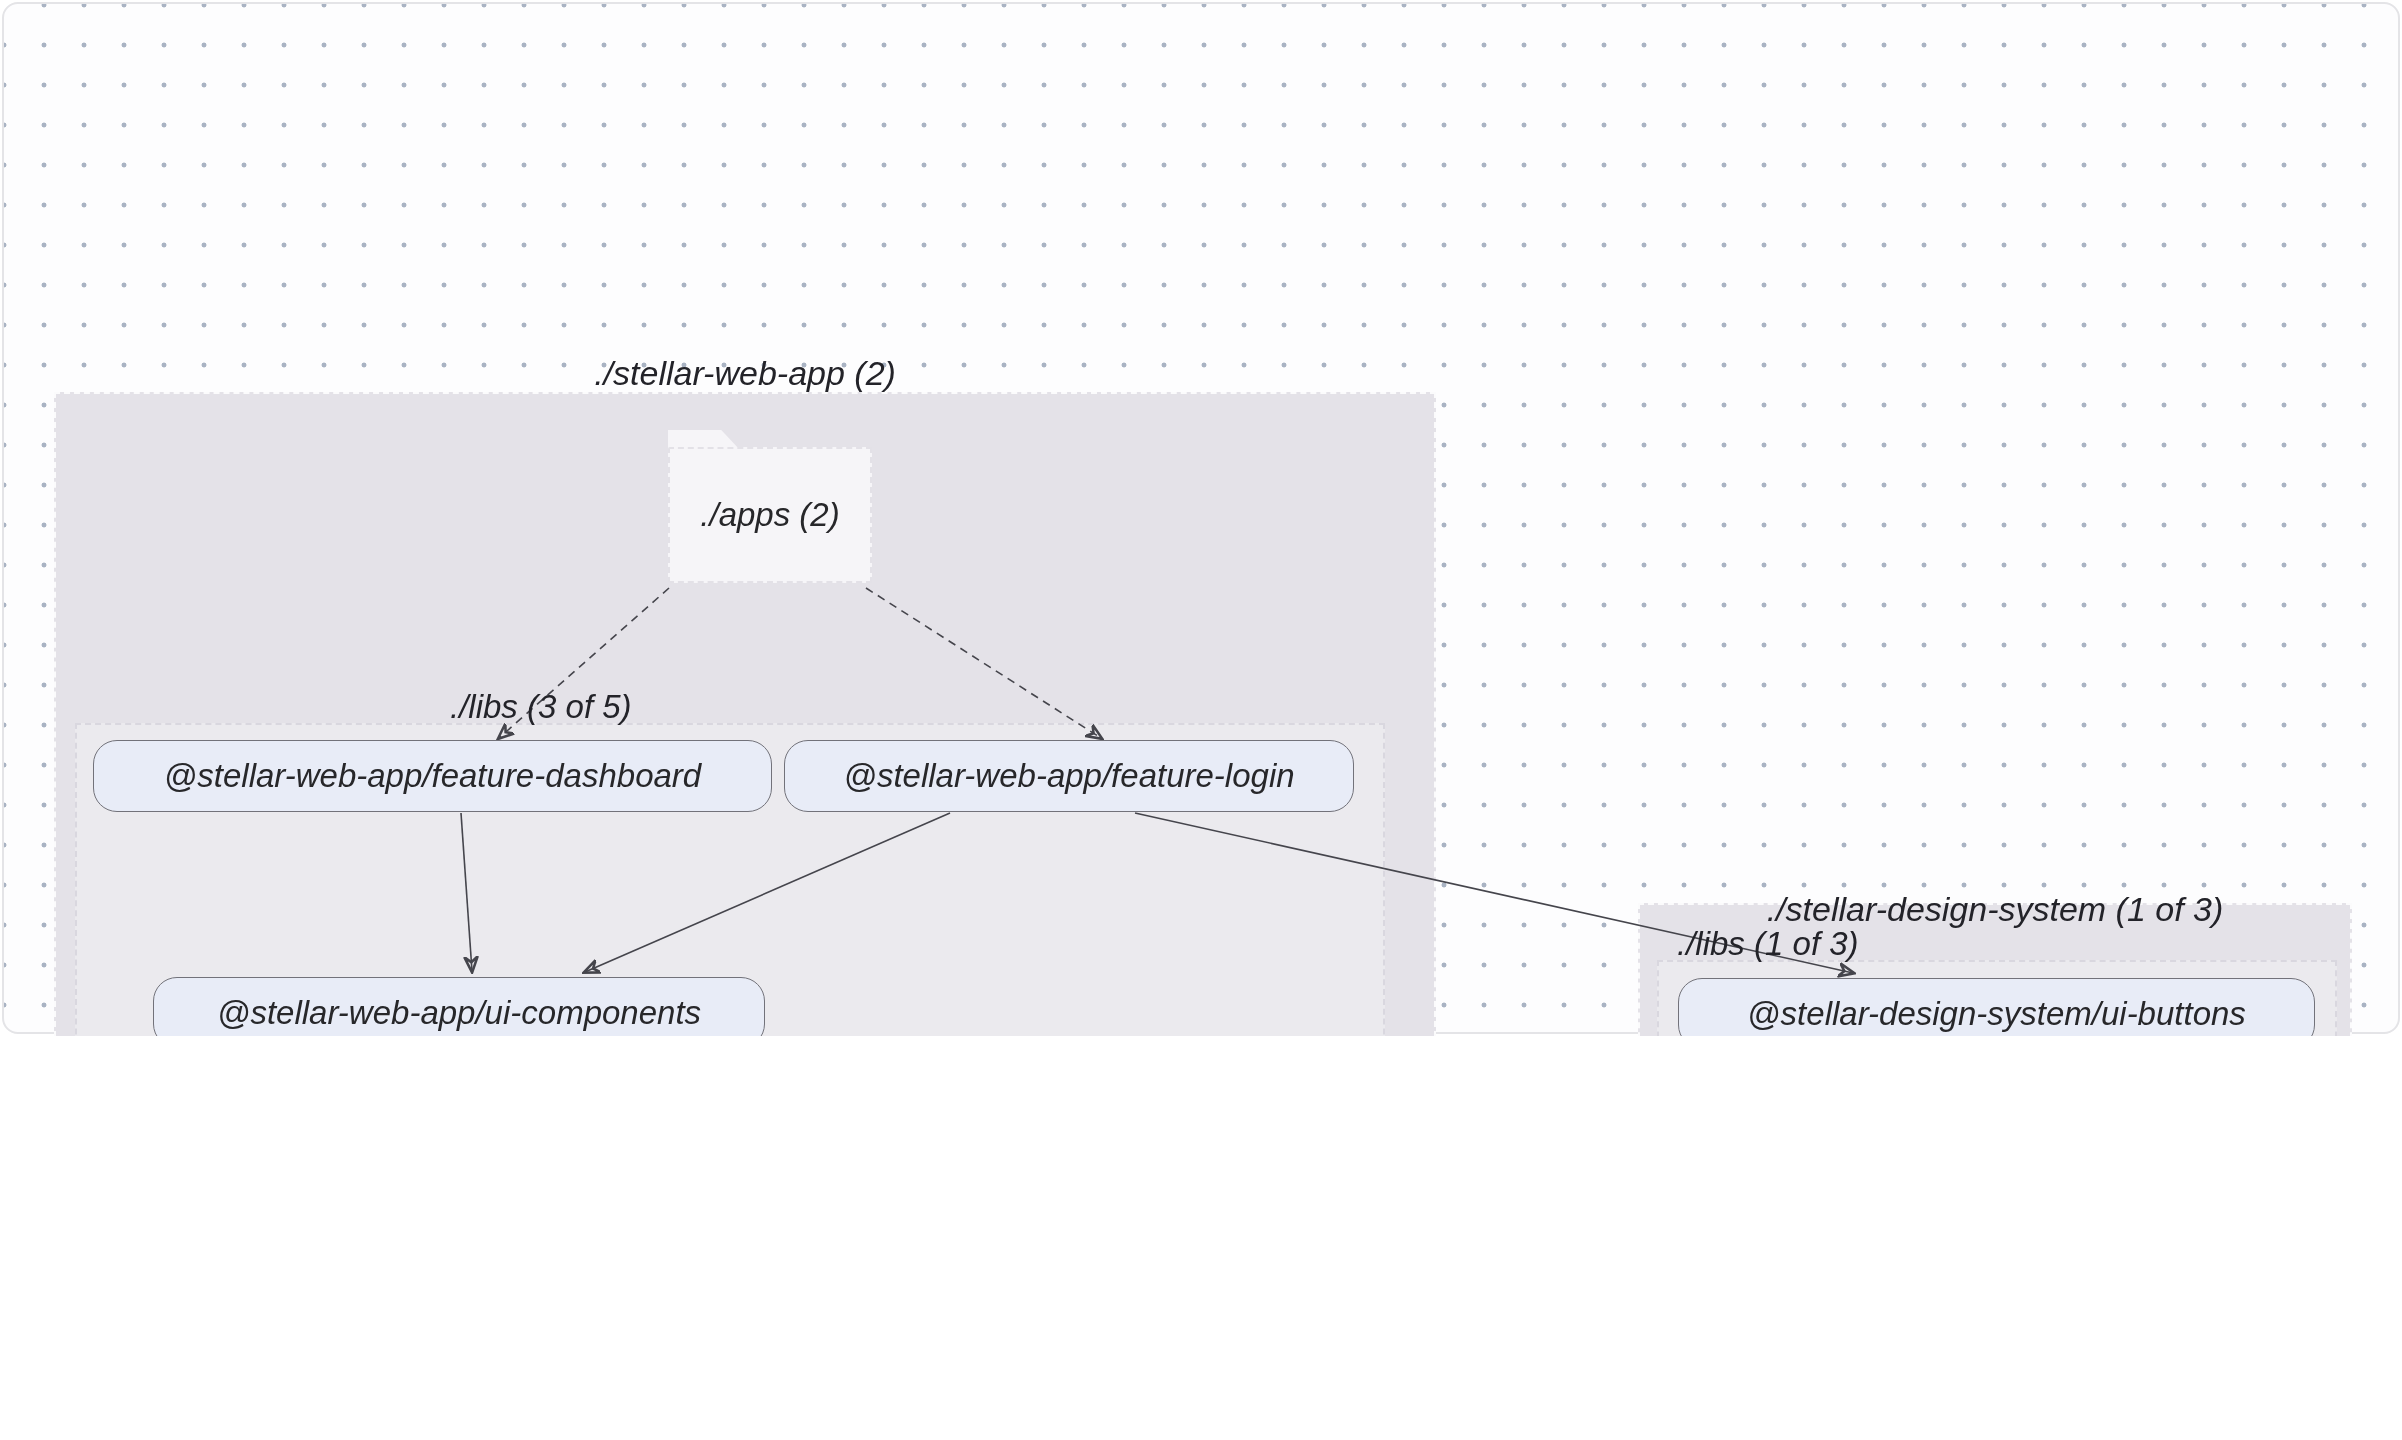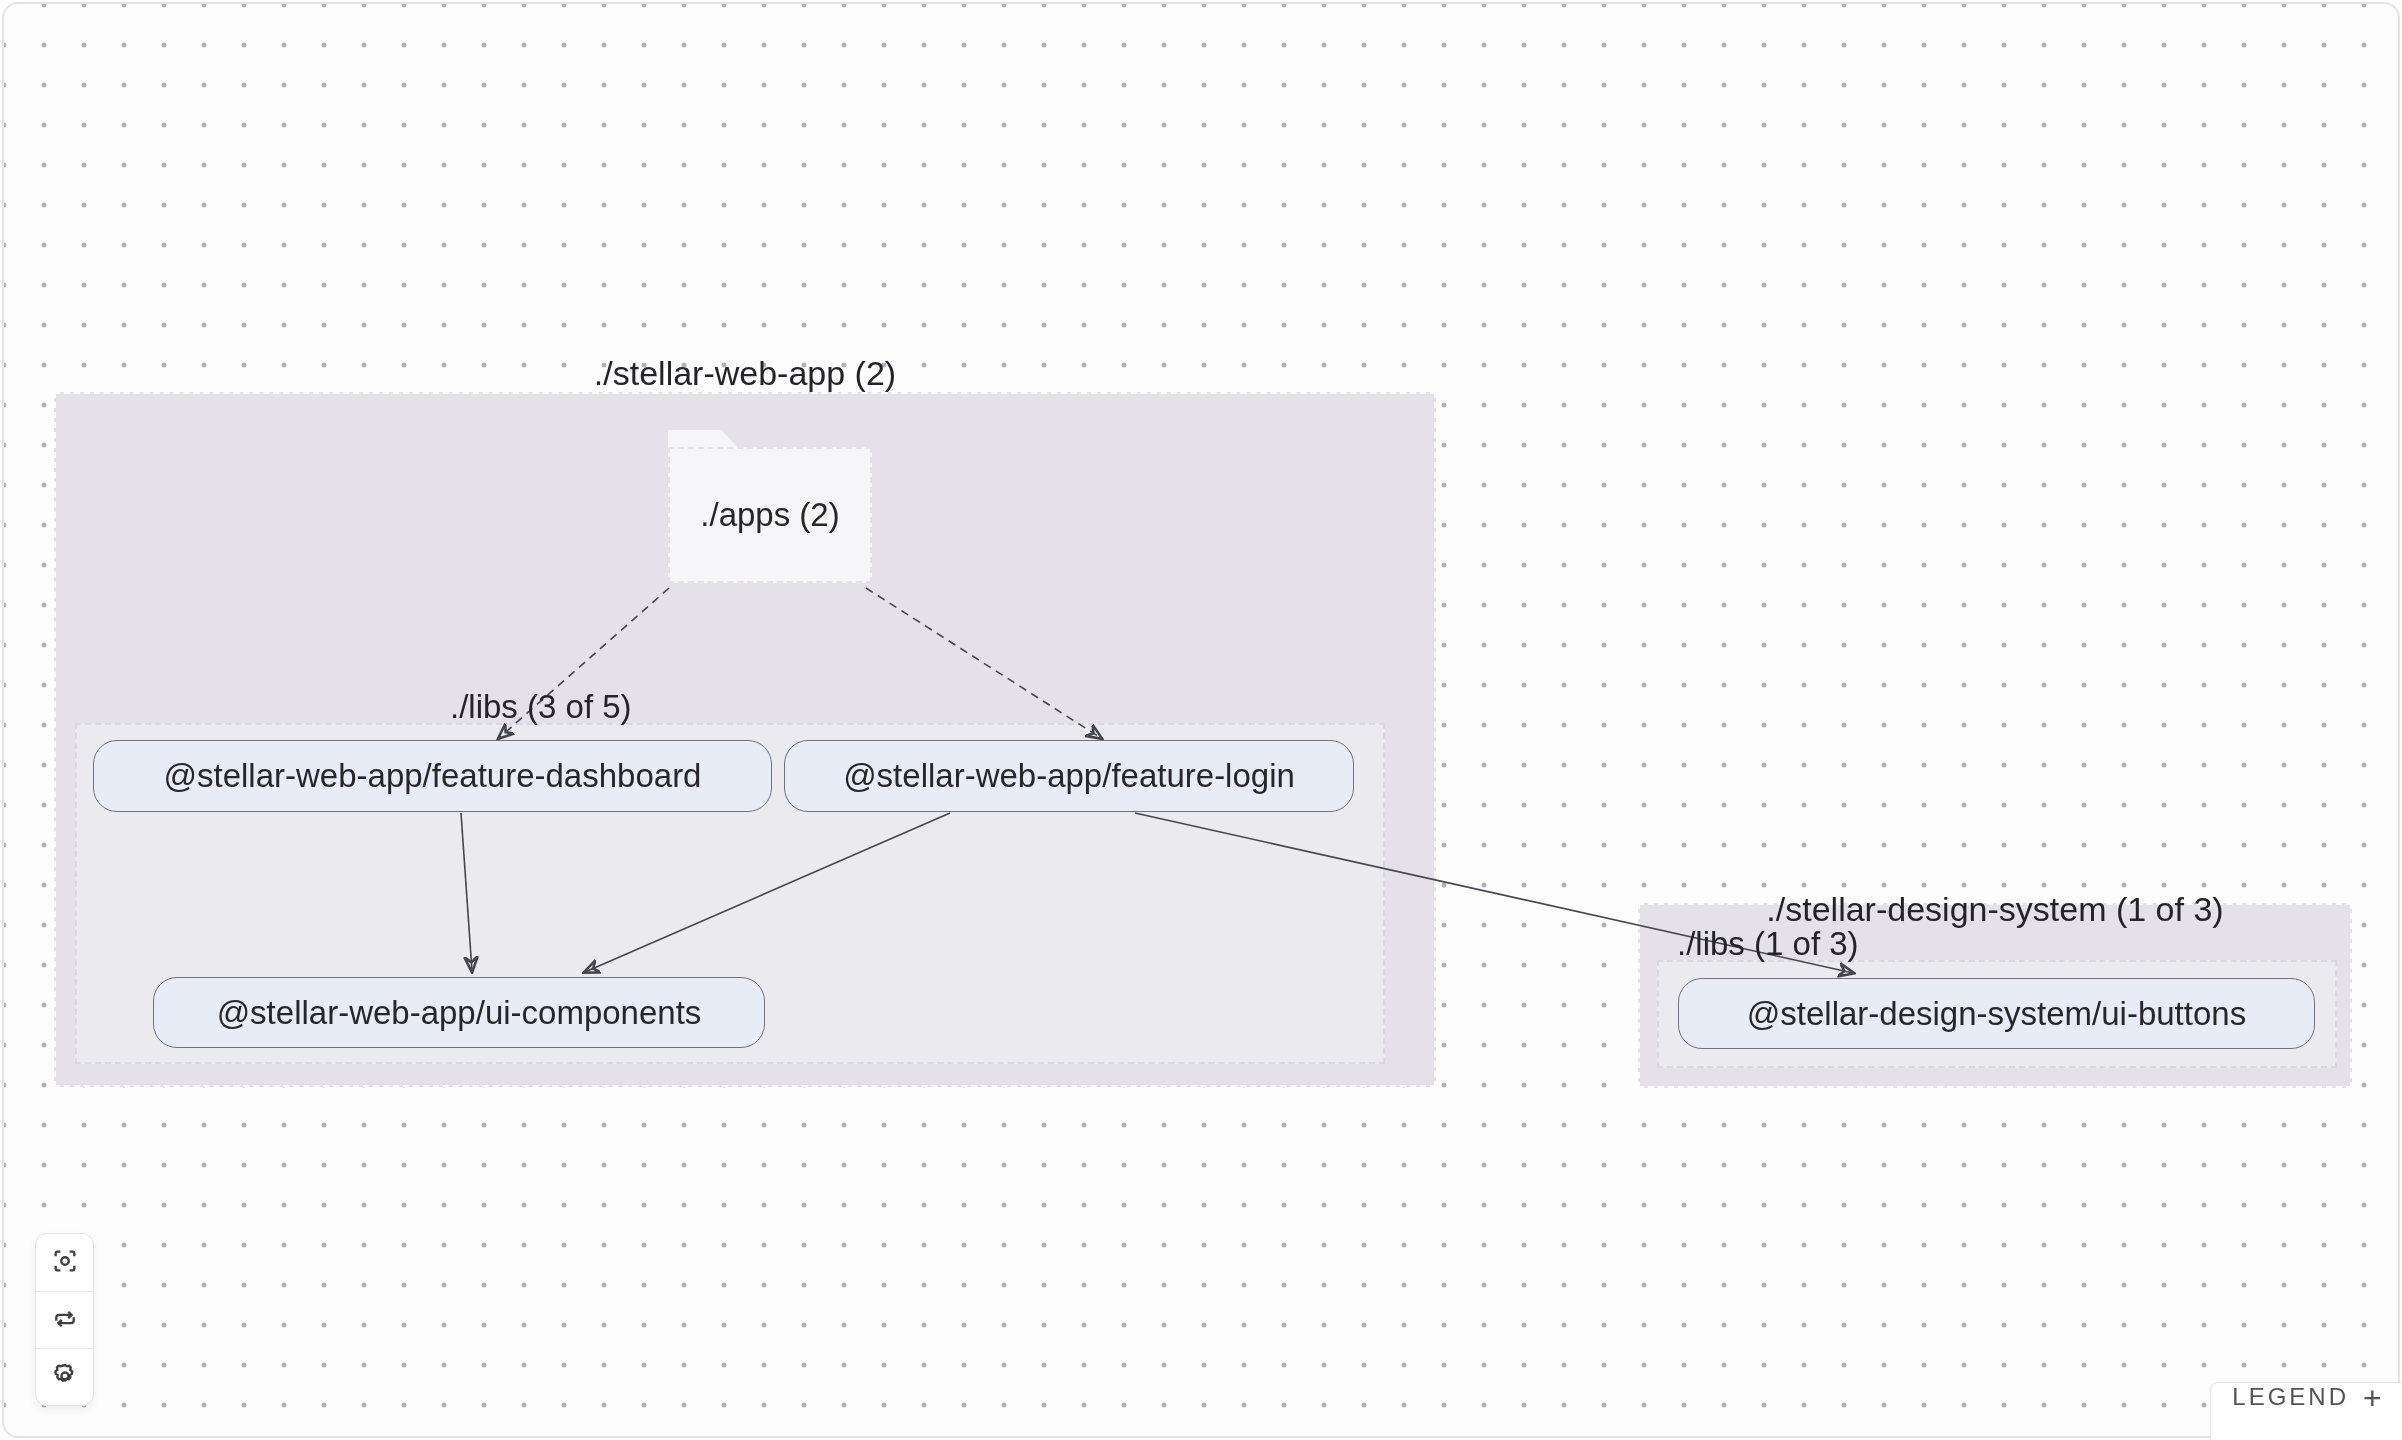--- a/index.html
+++ b/index.html
@@ -1,17 +1,17 @@
 <!DOCTYPE html>
 <html><head>
 <meta charset="utf-8">
 <style>
   html,body{margin:0;padding:0;background:#ffffff;}
-  .stage{position:relative;width:2402px;height:1440px;overflow:hidden;
-         font-family:"Liberation Sans",sans-serif;}
+  .stage{position:relative;width:2402px;height:1036px;overflow:hidden;
+         font-family:"Liberation Sans",sans-serif;font-style:italic;}
   
   .canvas{position:absolute;left:2px;top:2px;right:2px;bottom:2px;
           border:2px solid #e4e4e7;border-radius:16px;
           background-color:#fdfdfe;
           background-image:radial-gradient(circle,#a9b3c3 2.1px,rgba(169,179,195,0) 2.8px);
           background-size:40px 40px;background-position:20px 21px;}
 
   
   .pgroup{position:absolute;background:#e4e2e8;border:2px dashed #fbfbfc;box-sizing:border-box;z-index:1;}
   .pgroup.webapp{left:54px;top:392px;width:1382px;height:695px;}

